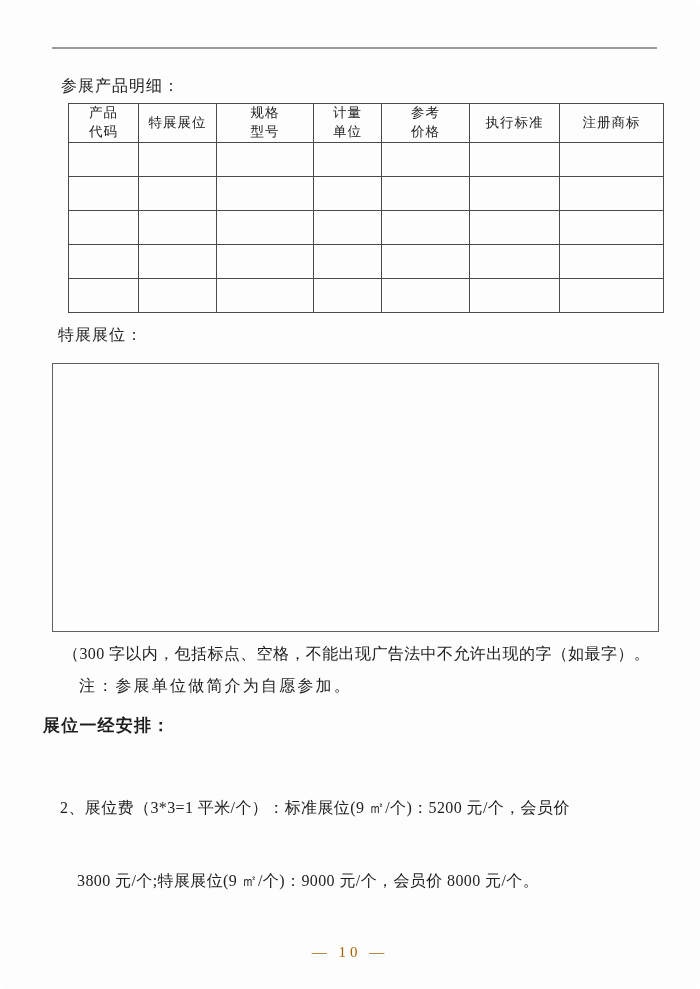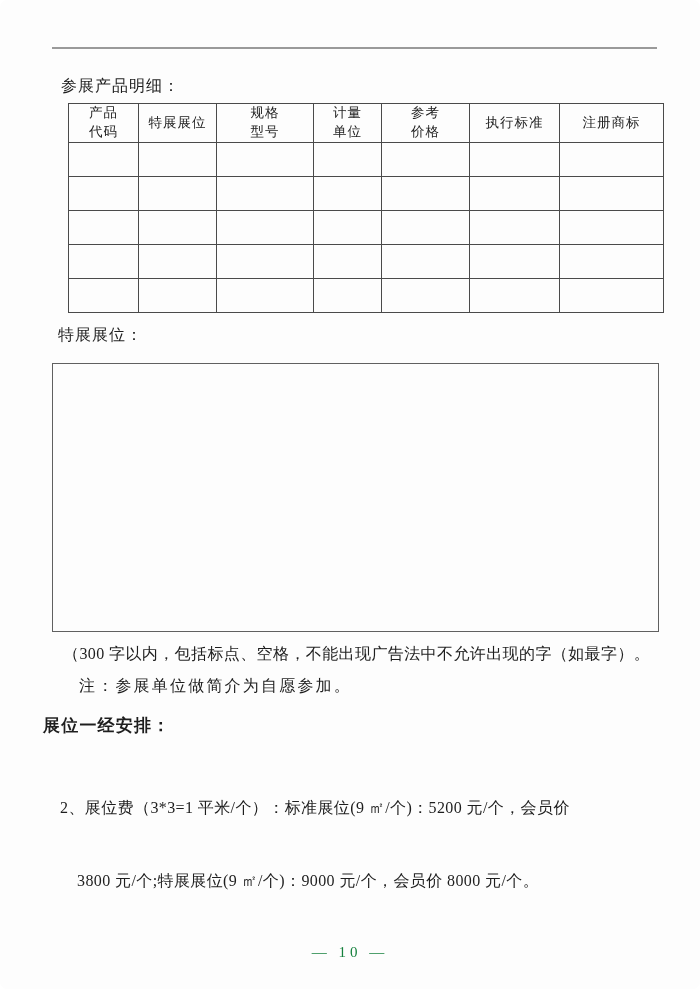--- a/index.html
+++ b/index.html
@@ -90,21 +90,21 @@
   #fee-item-2b { left: 77px; top: 843px; margin-top: 28px; }
   #fee-item-3  { left: 60px; top: 888px; }
 
   #page-number {
     left: 0;
     top: 944px;
     width: 700px;
     text-align: center;
     font-size: 15px;
     letter-spacing: 4px;
-    color: #15803d;
+    color: #a16207;
   }
 </style>
 </head>
 <body>
 
 <div class="page">
 
   <div class="abs top-rule"></div>
 
   <div class="abs section-title" id="products-title">参展产品明细：</div>

